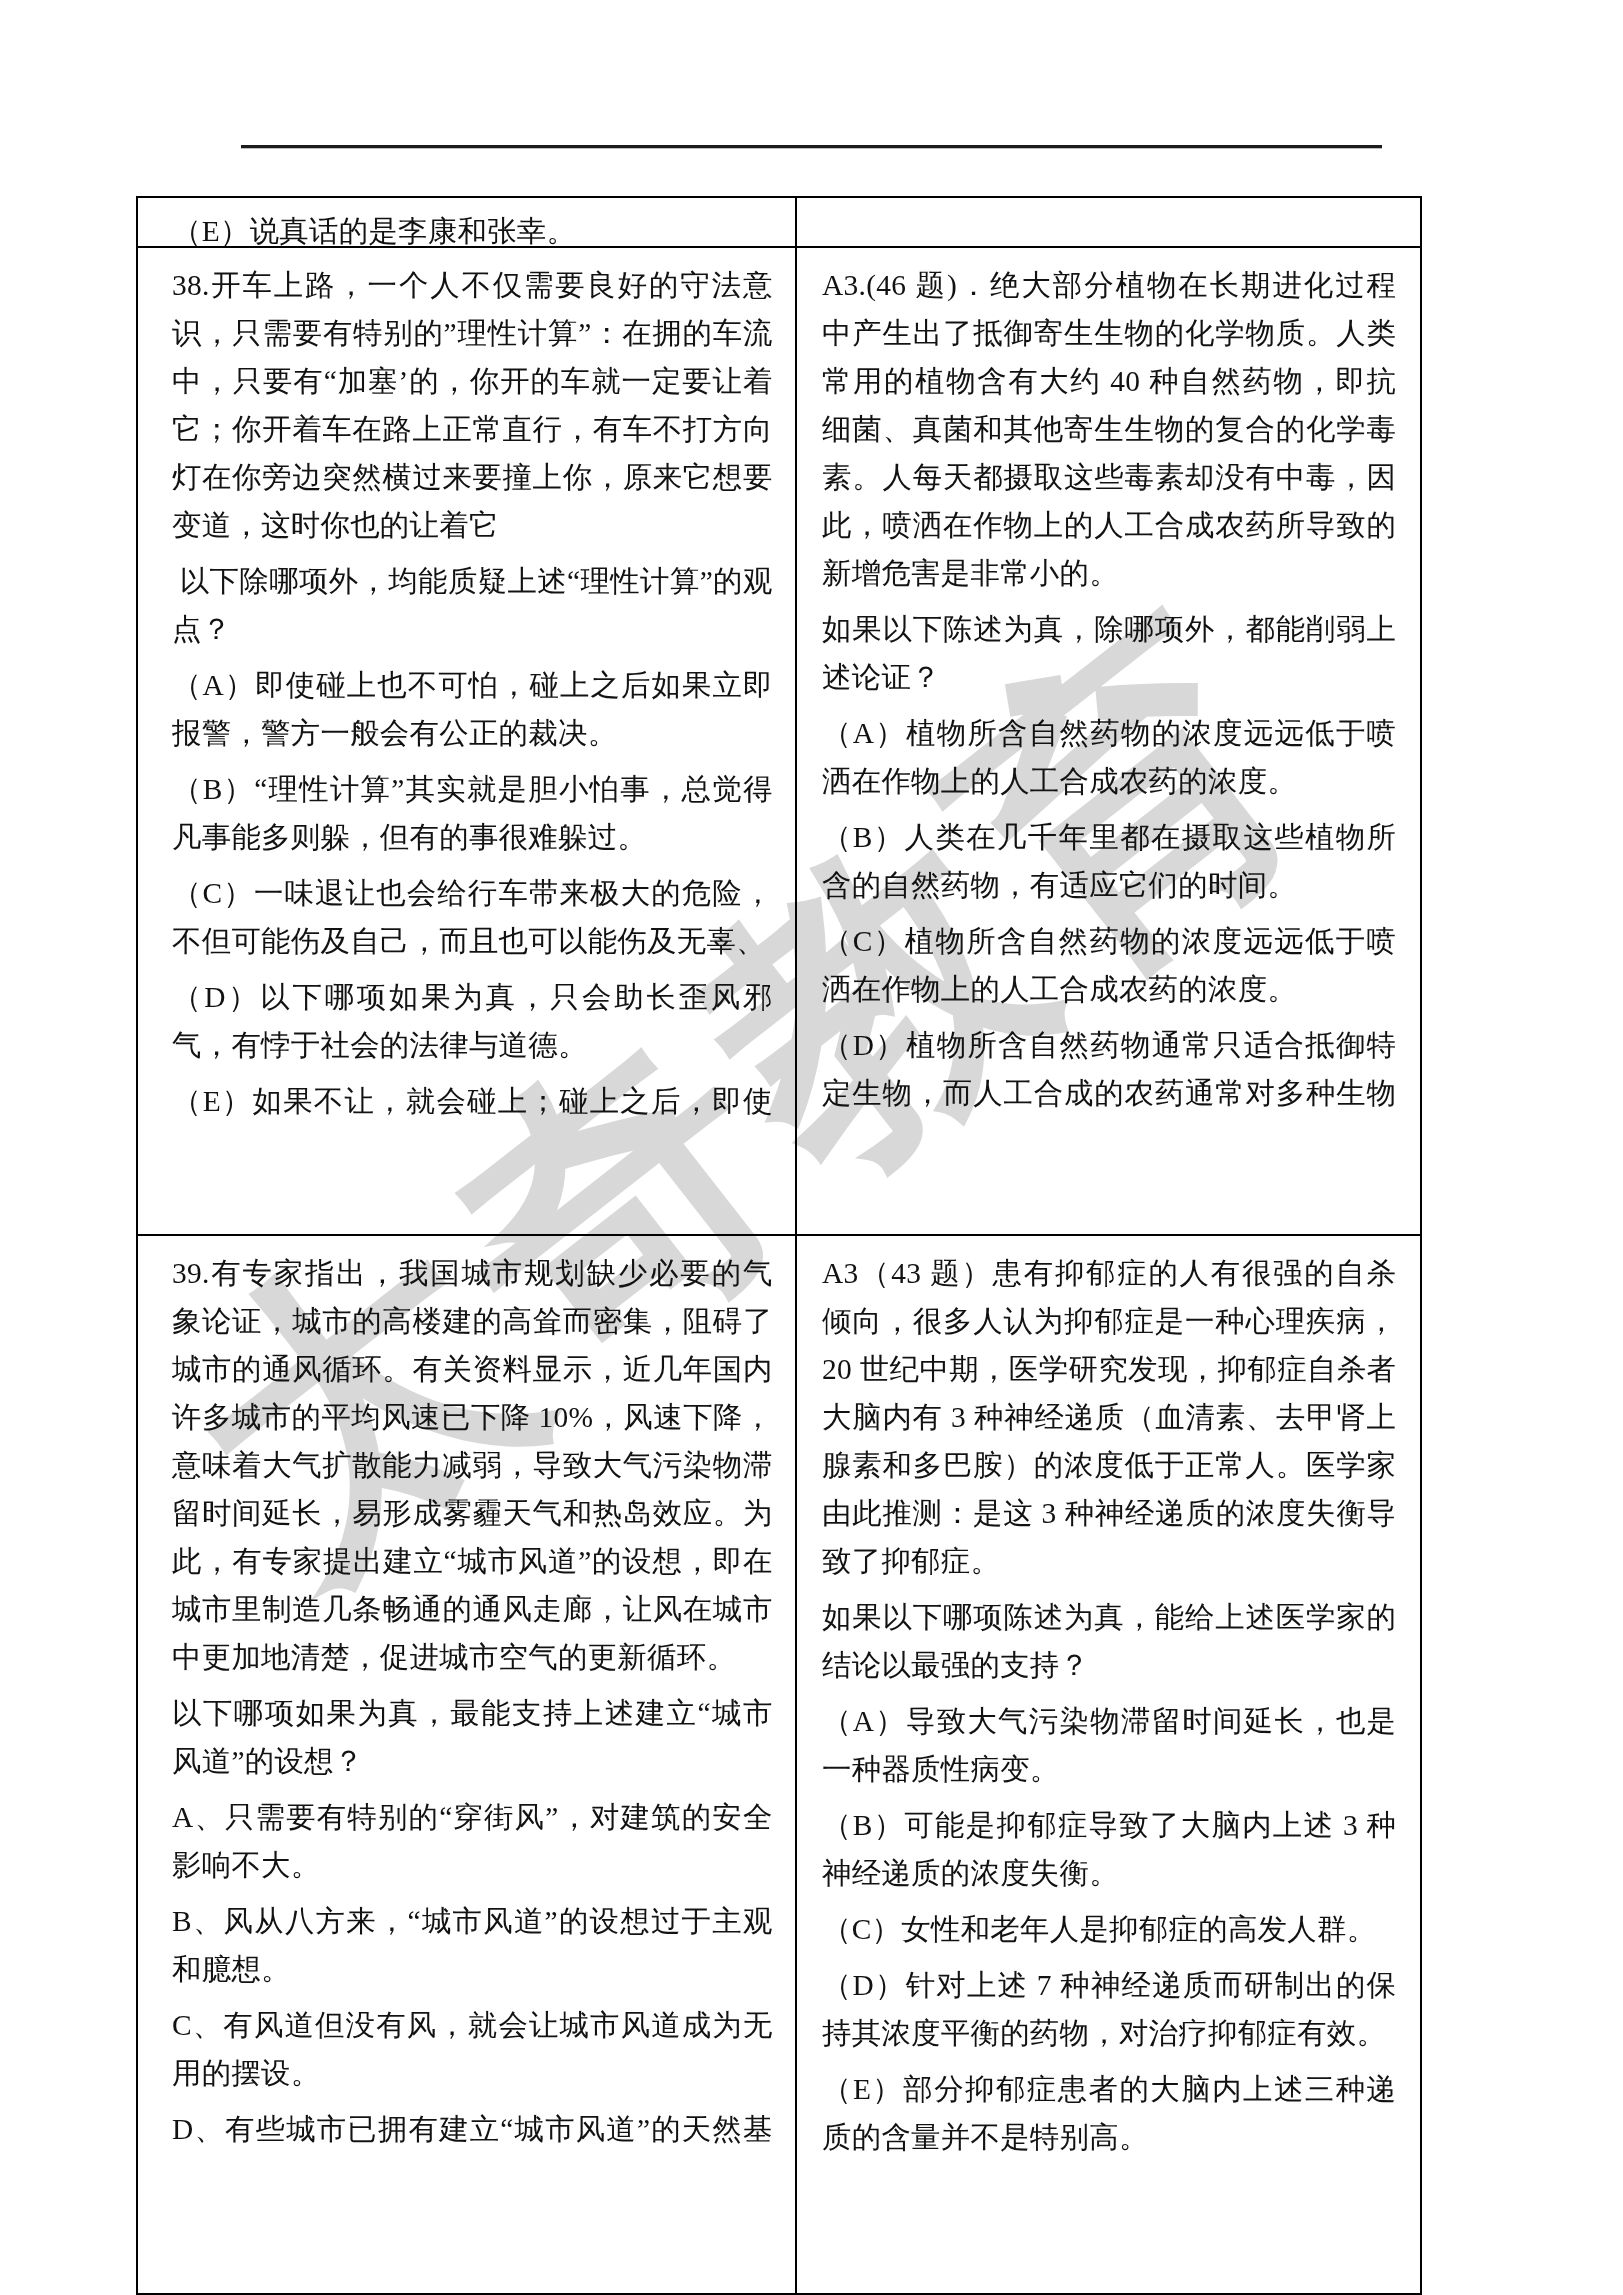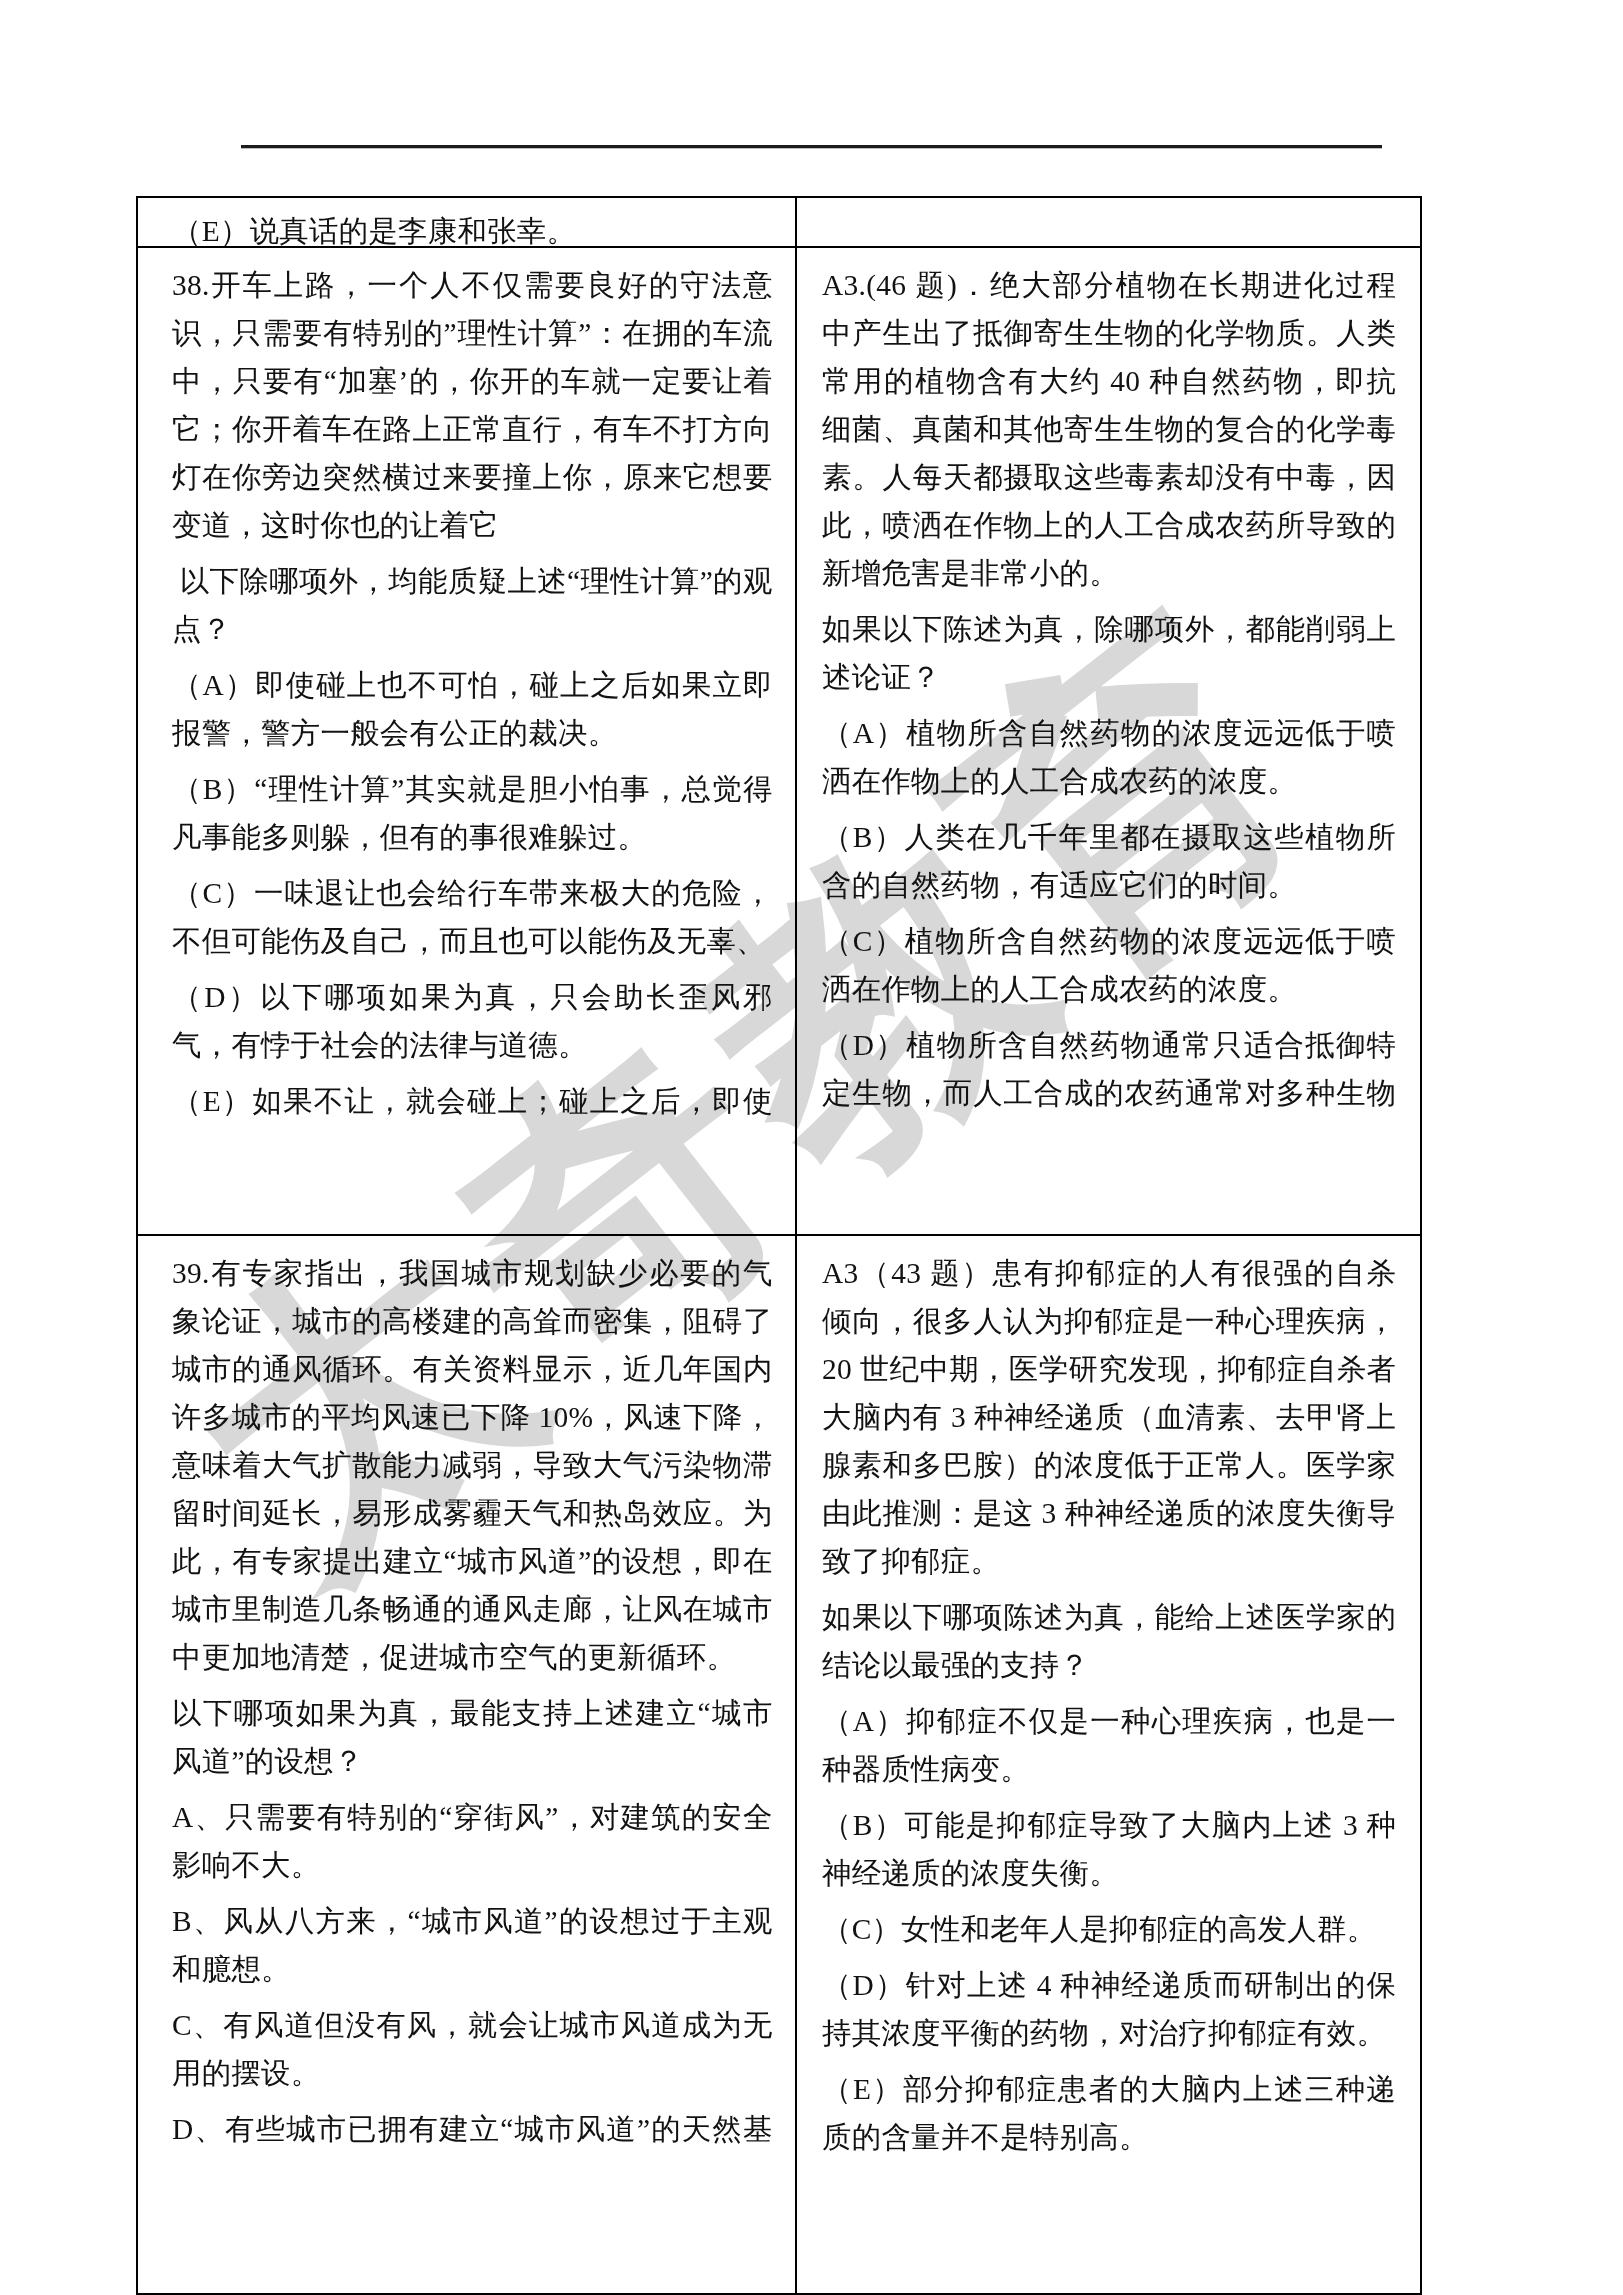--- a/index.html
+++ b/index.html
@@ -122,24 +122,24 @@
               <p>A、只需要有特别的“穿街风”，对建筑的安全影响不大。</p>
               <p>B、风从八方来，“城市风道”的设想过于主观和臆想。</p>
               <p>C、有风道但没有风，就会让城市风道成为无用的摆设。</p>
               <p>D、有些城市已拥有建立“城市风道”的天然基础。</p>
             </div>
         </td>
         <td class="cr">
           <div class="cellin">
               <p>A3（43 题）患有抑郁症的人有很强的自杀倾向，很多人认为抑郁症是一种心理疾病，20 世纪中期，医学研究发现，抑郁症自杀者大脑内有 3 种神经递质（血清素、去甲肾上腺素和多巴胺）的浓度低于正常人。医学家由此推测：是这 3 种神经递质的浓度失衡导致了抑郁症。</p>
               <p>如果以下哪项陈述为真，能给上述医学家的结论以最强的支持？</p>
-              <p>（A）抑郁症不仅是一种心理疾病，也是一种器质性病变。</p>
+              <p>（A）导致大气污染物滞留时间延长，也是一种器质性病变。</p>
               <p>（B）可能是抑郁症导致了大脑内上述 3 种神经递质的浓度失衡。</p>
               <p>（C）女性和老年人是抑郁症的高发人群。</p>
-              <p>（D）针对上述 4 种神经递质而研制出的保持其浓度平衡的药物，对治疗抑郁症有效。</p>
+              <p>（D）针对上述 7 种神经递质而研制出的保持其浓度平衡的药物，对治疗抑郁症有效。</p>
               <p>（E）部分抑郁症患者的大脑内上述三种递质的含量并不是特别高。</p>
             </div>
         </td>
       </tr>
     </tbody>
   </table>
 
 </div>
 
 

